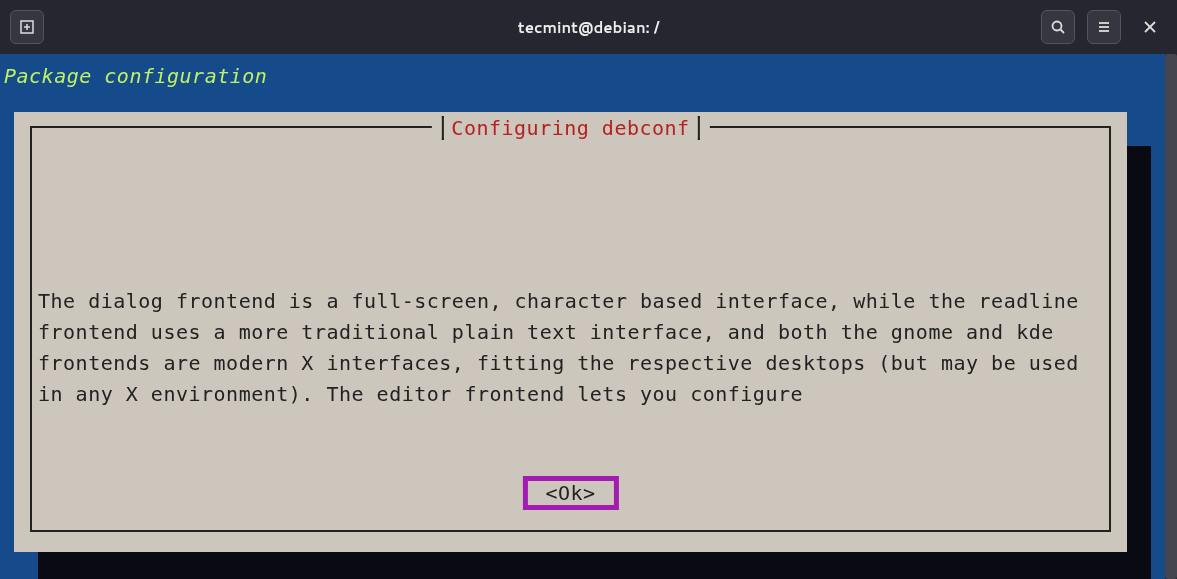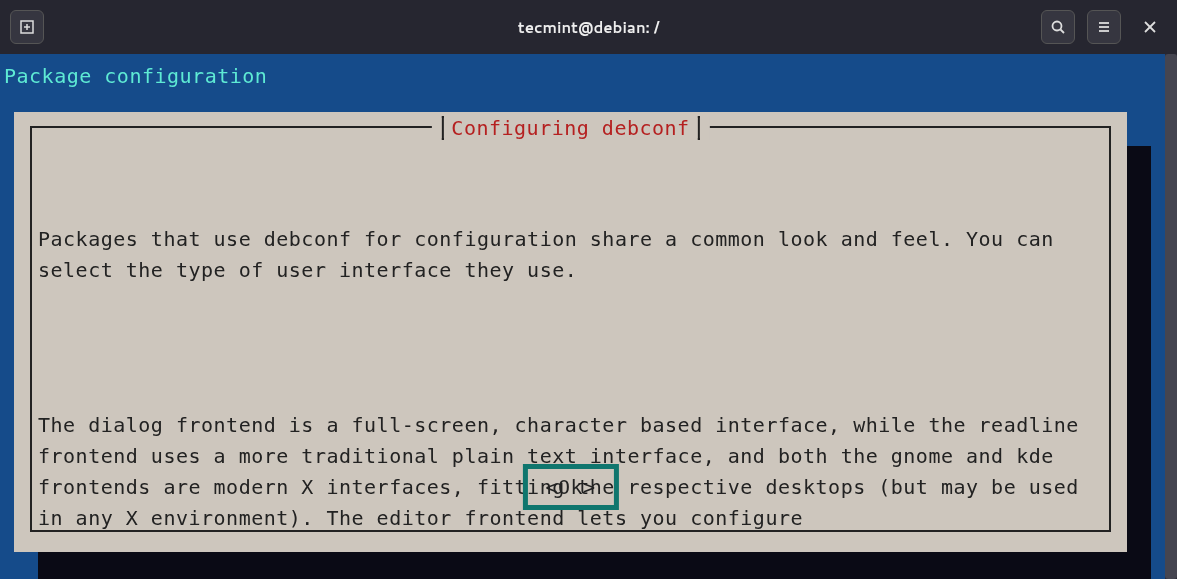--- a/index.html
+++ b/index.html
@@ -86,22 +86,23 @@
       position: absolute;
       left: 0;
       right: 12px;
       top: 0;
       bottom: 0;
       font-size: 20px;
       color: #fff;
       letter-spacing: 0.5px;
     }
     .header-text {
-      color: #5eead4;
+      color: #bef264;
       padding: 10px 4px 0 4px;
+      font-style: italic;
     }
     .dialog-shadow {
       position: absolute;
       left: 38px;
       top: 92px;
       width: 1113px;
       height: 436px;
       background: #0a0a15;
     }
     .dialog-box {
@@ -157,22 +158,22 @@
       line-height: 31px;
       white-space: pre-wrap;
     }
     .ok-button-wrap {
       position: absolute;
       bottom: 42px;
       left: 50%;
       transform: translateX(-50%);
     }
     .ok-highlight {
-      border: 5px solid #0f766e;
-      padding: 6px 18px;
+      border: 5px solid #a21caf;
+      padding: 0 18px;
       display: inline-block;
     }
     .ok-text {
       color: #222;
       font-size: 20px;
     }
     svg { display: block; }
   </style>
 </head>
 <body>
@@ -218,21 +219,20 @@
     <div class="dialog-shadow"></div>
 
     <div class="dialog-box">
       <div class="dialog-border"></div>
       <div class="dialog-title-wrap">
         <span class="dialog-title-bracket tb-left"></span>
         <span class="dialog-title">Configuring debconf</span>
         <span class="dialog-title-bracket tb-right"></span>
       </div>
       <div class="dialog-body">
-        <div>Packages that use debconf for configuration share a common look and feel. You can select the type of user interface they use.</div>
         <br>
         <div>The dialog frontend is a full-screen, character based interface, while the readline frontend uses a more traditional plain text interface, and both the gnome and kde frontends are modern X interfaces, fitting the respective desktops (but may be used in any X environment). The editor frontend lets you configure</div>
       </div>
       <div class="ok-button-wrap">
         <div class="ok-highlight">
           <span class="ok-text">&lt;Ok&gt;</span>
         </div>
       </div>
     </div>
   </div>

